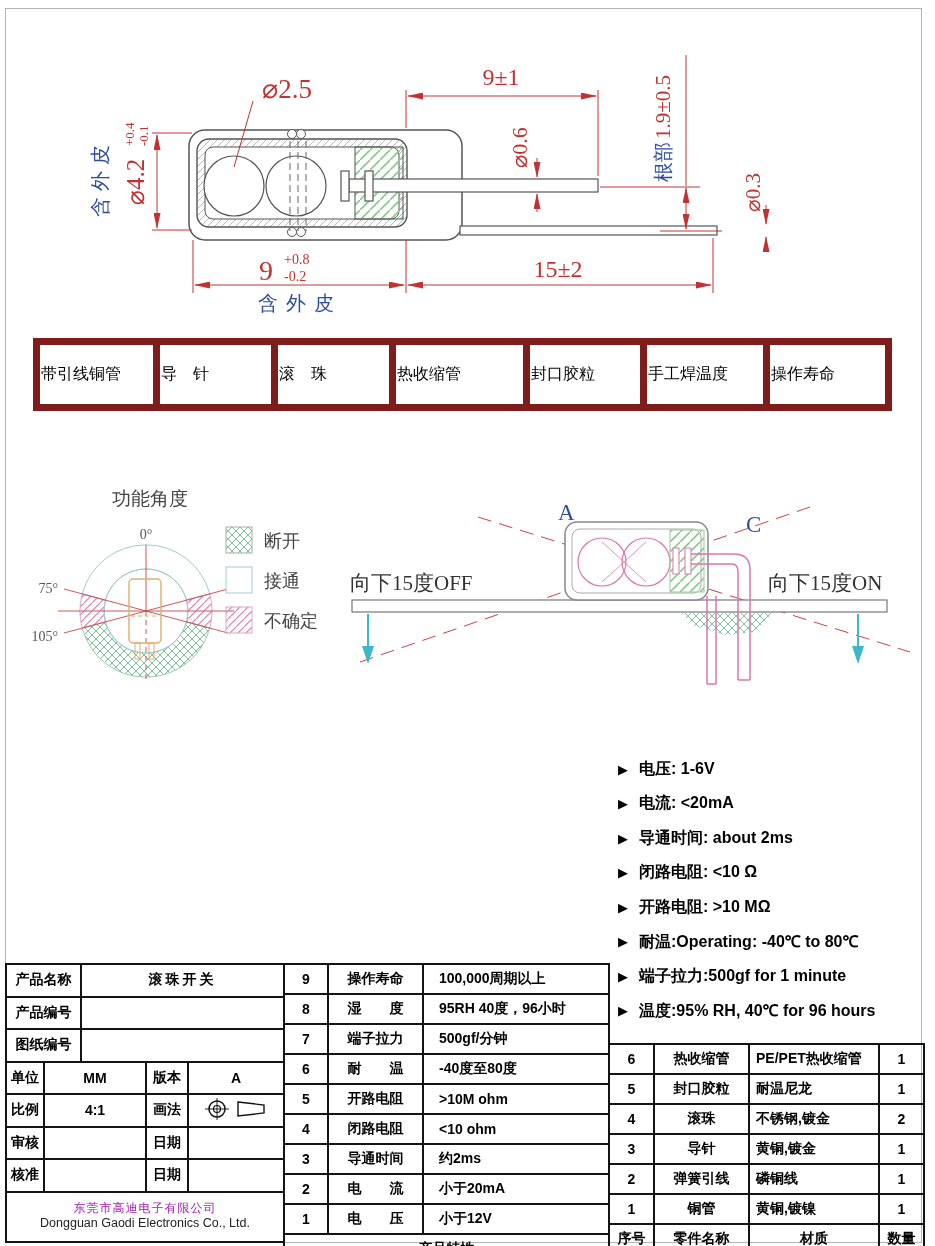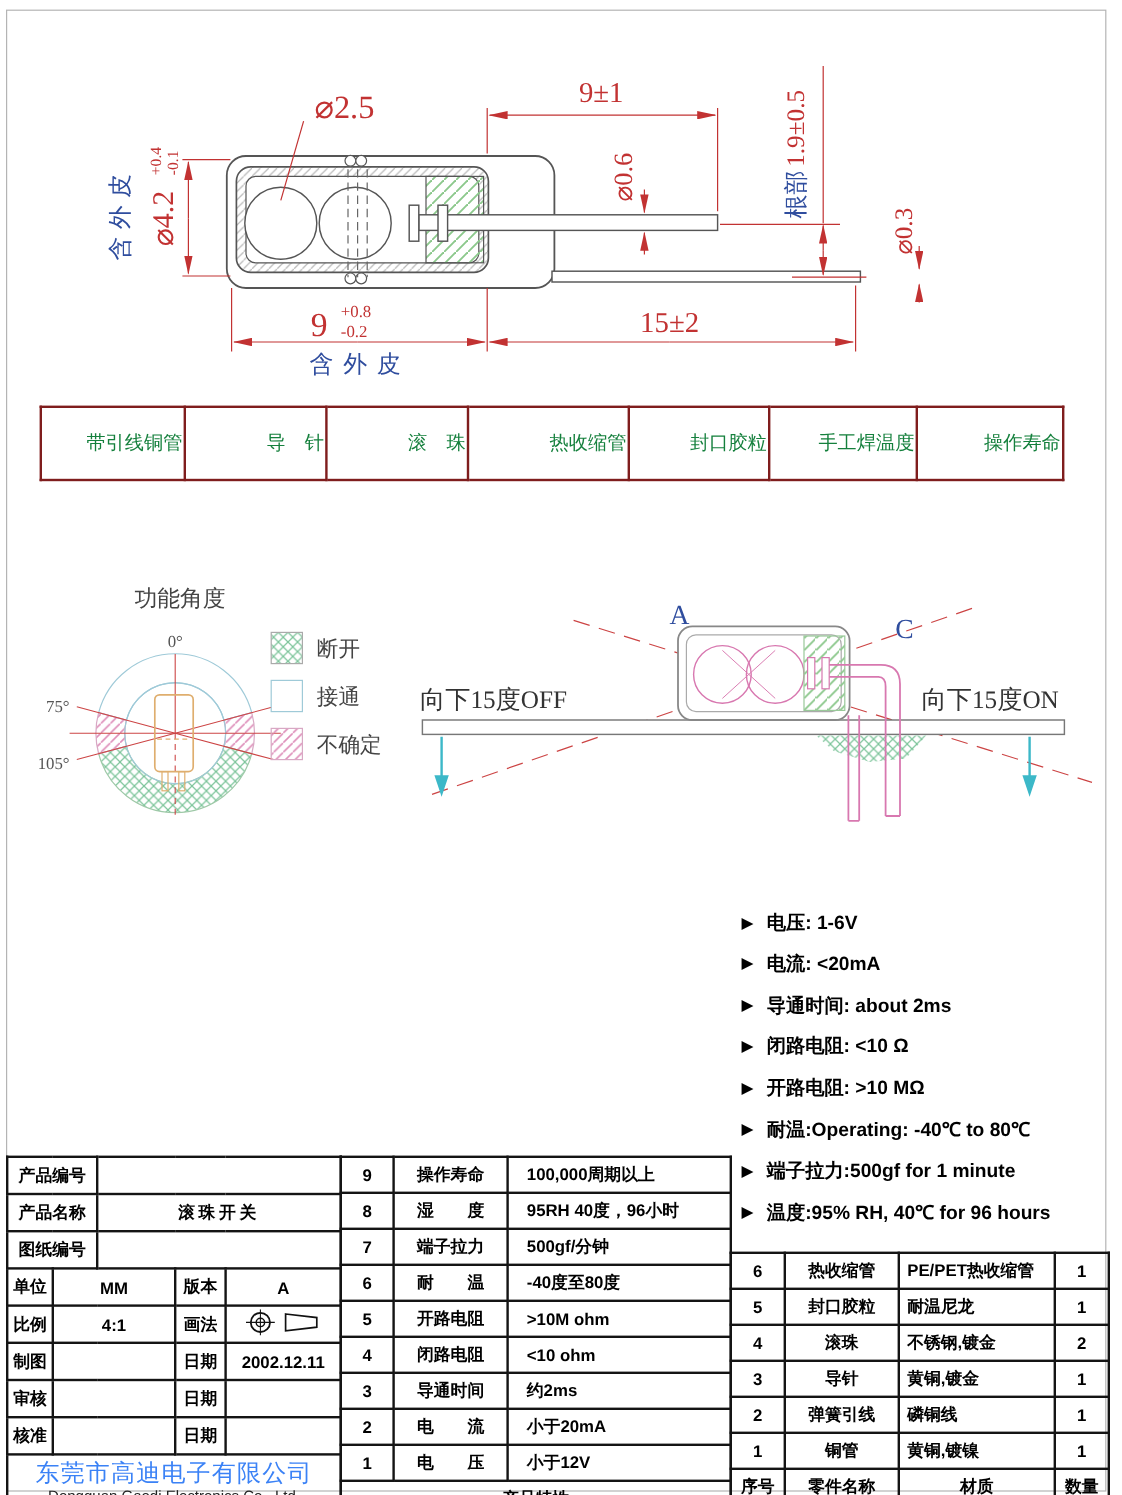--- a/index.html
+++ b/index.html
@@ -6,22 +6,22 @@
   .page{position:relative;width:931px;height:1246px;background:#fff;overflow:hidden;
         font-family:"Liberation Sans",sans-serif;color:#222;}
   .page-border{position:absolute;left:5px;top:8px;width:915px;height:1233px;
         border:1px solid #b4b4b4;pointer-events:none;}
   svg text{font-family:"Liberation Serif",serif;}
   .abs{position:absolute;}
 
   
   table{border-collapse:collapse;table-layout:fixed;}
   .mat{position:absolute;left:33px;top:338px;width:852px;}
-  .mat td,.mat th{border:2px solid #7f1d1d;text-align:right;vertical-align:middle;
-        font-weight:normal;color:#15803d;}
+  .mat td,.mat th{border:7px solid #7f1d1d;text-align:left;vertical-align:middle;
+        font-weight:normal;color:#000000;}
   .mat th{height:57px;font-size:16px;}
   .mat td{height:81px;font-size:15px;white-space:pre-line;line-height:1.45;}
 
   
   .specs{position:absolute;left:618px;top:752px;width:312px;}
   .spec-item{height:34.5px;display:flex;align-items:center;
         font-size:16px;font-weight:bold;color:#000;white-space:nowrap;}
   .spec-bullet{font-size:13px;margin-right:11px;color:#000;
         font-family:"DejaVu Sans",sans-serif;}
 
@@ -30,21 +30,21 @@
         text-align:center;vertical-align:middle;padding:0;}
   .tb{position:absolute;left:5px;top:963px;width:278px;height:280px;}
   .tb td{height:29px;}
   .tb .co{height:46px;}
   .ch{position:absolute;left:283px;top:963px;width:325px;height:280px;}
   .ch td{height:28px;}
   .ch td.val{text-align:left;padding-left:15px;}
   .pt{position:absolute;left:608px;top:1043px;width:315px;height:200px;}
   .pt td{height:28px;}
   .pt td.val{text-align:left;padding-left:6px;}
-  .company-cn{font-size:20px;font-weight:normal;letter-spacing:1px;color:#3b82f6;line-height:1.15;}
+  .company-cn{font-size:12px;font-weight:normal;letter-spacing:1px;color:#a21caf;line-height:1.15;}
   .company-en{font-size:12.5px;font-weight:normal;color:#222;line-height:1.2;}
   .pname{letter-spacing:3px;font-size:15px;}
 </style>
 </head>
 <body>
 
 <div class="page">
   <div class="page-border"></div>
 
   <svg class="abs" style="left:0;top:0" width="935" height="335" viewBox="0 0 935 335">
@@ -302,26 +302,26 @@
   <table class="bt tb">
     <colgroup>
         <col style="width:38px">
         <col style="width:37px">
         <col style="width:65px">
         <col style="width:42px">
         <col style="width:96px">
       </colgroup>
     <tbody>
         <tr>
+          <td colspan="2">产品名称</td>
+        <td colspan="3" class="pname">滚珠开关</td>
+        </tr>
+    <tr>
           <td colspan="2">产品编号</td>
         <td colspan="3"></td>
-        </tr>
-    <tr>
-          <td colspan="2">产品名称</td>
-        <td colspan="3" class="pname">滚珠开关</td>
         </tr>
     <tr>
           <td colspan="2">图纸编号</td>
         <td colspan="3"></td>
         </tr>
     <tr>
           <td>单位</td>
         <td colspan="2">MM</td>
         <td>版本</td>
         <td>A</td>
@@ -331,26 +331,20 @@
         <td colspan="2">4:1</td>
         <td>画法</td>
         <td>
           <svg width="68" height="22" viewBox="0 0 68 22">
             <circle cx="15" cy="11" r="8" fill="none" stroke="#111" stroke-width="1.5"></circle>
             <circle cx="15" cy="11" r="3.5" fill="none" stroke="#111" stroke-width="1.2"></circle>
             <path d="M3 11 H27 M15 0 V22" stroke="#111" stroke-width="0.9"></path>
             <polygon points="36,4 62,7 62,15 36,18" fill="none" stroke="#111" stroke-width="1.4"></polygon>
           </svg>
         </td>
-        </tr>
-    <tr>
-          <td>制图</td>
-        <td colspan="2"></td>
-        <td>日期</td>
-        <td>2002.12.11</td>
         </tr>
     <tr>
           <td>审核</td>
         <td colspan="2"></td>
         <td>日期</td>
         <td></td>
         </tr>
     <tr>
           <td>核准</td>
         <td colspan="2"></td>

